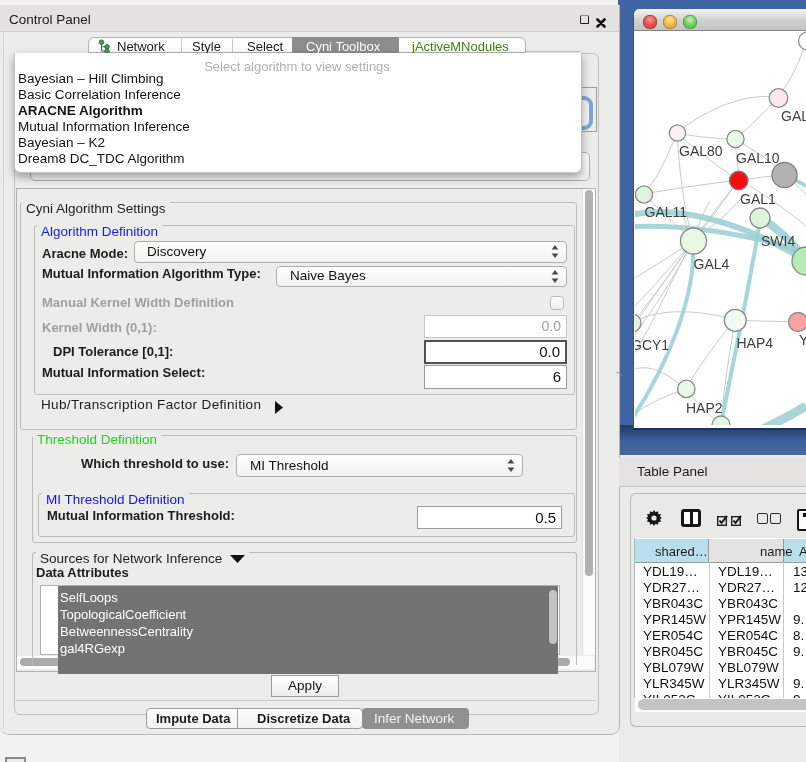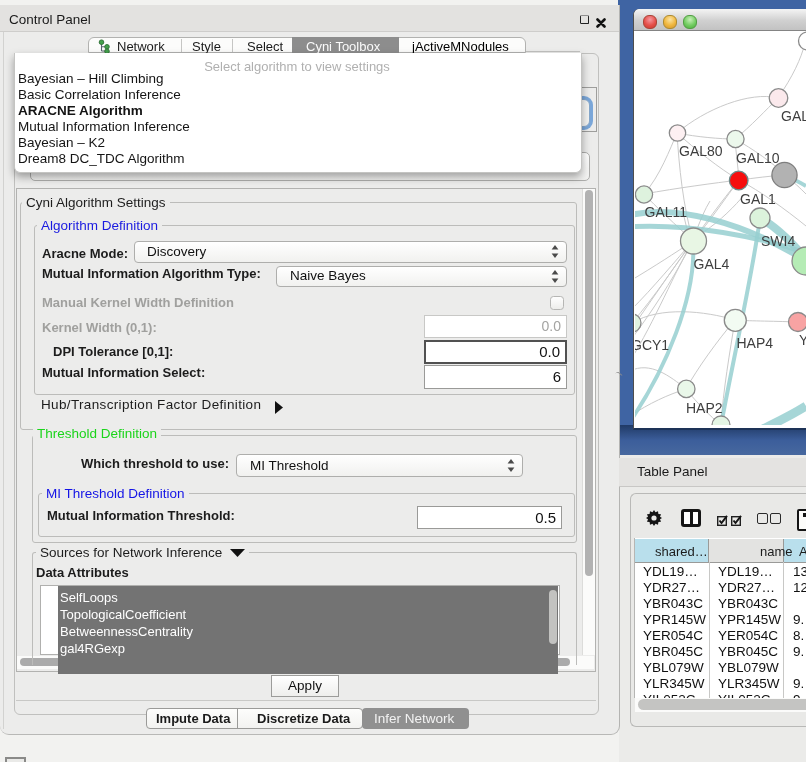--- a/index.html
+++ b/index.html
@@ -2,21 +2,21 @@
 <html><head>
 <meta charset="utf-8">
 <style>
 html,body{margin:0;padding:0;}
 body{width:806px;height:762px;overflow:hidden;position:relative;
   font-family:"Liberation Sans",sans-serif;background:#f2f2f0;}
 .abs{position:absolute;}
 .lbl{position:absolute;font-size:13px;font-weight:bold;color:#1c1c1c;white-space:nowrap;}
 .dis{color:#a0a09e;}
 .grp{position:absolute;border:1px solid #bcbcba;border-radius:3px;}
-.gt{position:absolute;font-size:13.5px;background:#ececeb;padding:0 4px;white-space:nowrap;}
+.gt{position:absolute;font-size:13.5px;background:#ececeb;padding:0 4px;white-space:nowrap;margin-top:6px;}
 .combo{position:absolute;border:1px solid #aeaeac;border-radius:4px;
   background:linear-gradient(#ffffff,#f1f1ef);box-shadow:inset 0 1px 0 #fff;}
 .combo .ctx{position:absolute;left:12px;top:3px;font-size:13.5px;color:#111;white-space:nowrap;}
 .carr{position:absolute;right:7px;top:4px;width:8px;height:13px;}
 .fld{position:absolute;background:#fff;border:1px solid #9a9a98;
   font-size:15px;color:#111;text-align:right;padding-right:5px;}
 </style>
 </head>
 <body>
 
@@ -53,21 +53,21 @@
  <circle cx="9" cy="7.8" r="2.3" fill="#44a04c" stroke="#2c6e34" stroke-width="0.9"></circle>
  <circle cx="9" cy="12.2" r="2.3" fill="#44a04c" stroke="#2c6e34" stroke-width="0.9"></circle>
 </svg></div>
 <div class="abs" style="left:117px;top:39px;font-size:13px;color:#1b1b1b;">Network</div>
 <div class="abs" style="left:181px;top:39px;width:1px;height:13px;background:#c6c6c4;"></div>
 <div class="abs" style="left:192px;top:39px;font-size:13px;color:#1b1b1b;">Style</div>
 <div class="abs" style="left:232px;top:39px;width:1px;height:13px;background:#c6c6c4;"></div>
 <div class="abs" style="left:247px;top:39px;font-size:13px;color:#1b1b1b;">Select</div>
 <div class="abs" style="left:292px;top:37px;width:107px;height:16px;background:#8d8d8d;"></div>
 <div class="abs" style="left:306px;top:39px;font-size:13px;color:#fbfbfb;">Cyni Toolbox</div>
-<div class="abs" style="left:412px;top:39px;font-size:13px;color:#000000;">jActiveMNodules</div>
+<div class="abs" style="left:412px;top:39px;font-size:13px;color:#4d7c0f;">jActiveMNodules</div>
 <div class="abs" style="left:526px;top:51px;width:54px;height:1px;background:#c2c2c0;"></div>
 
 <div class="abs" style="left:25px;top:87px;width:570px;height:43px;border:1px solid #9e9e9c;"></div>
 <div class="abs" style="left:35px;top:99px;width:553px;height:26px;border-radius:6px;
   border:1px solid #86a8cc;box-shadow:0 0 0 3px rgba(95,150,212,0.8);background:#f4f4f2;"></div>
 <div class="combo" style="left:30px;top:152px;width:558px;height:27px;border-radius:5px;"></div>
 
 <div class="abs" style="left:16px;top:188px;width:578px;height:482px;border:1px solid #b2b2b0;background:#ececeb;"></div>
 
 <div class="abs" style="left:17px;top:656px;width:577px;height:13px;background:#fbfbfa;"></div>

